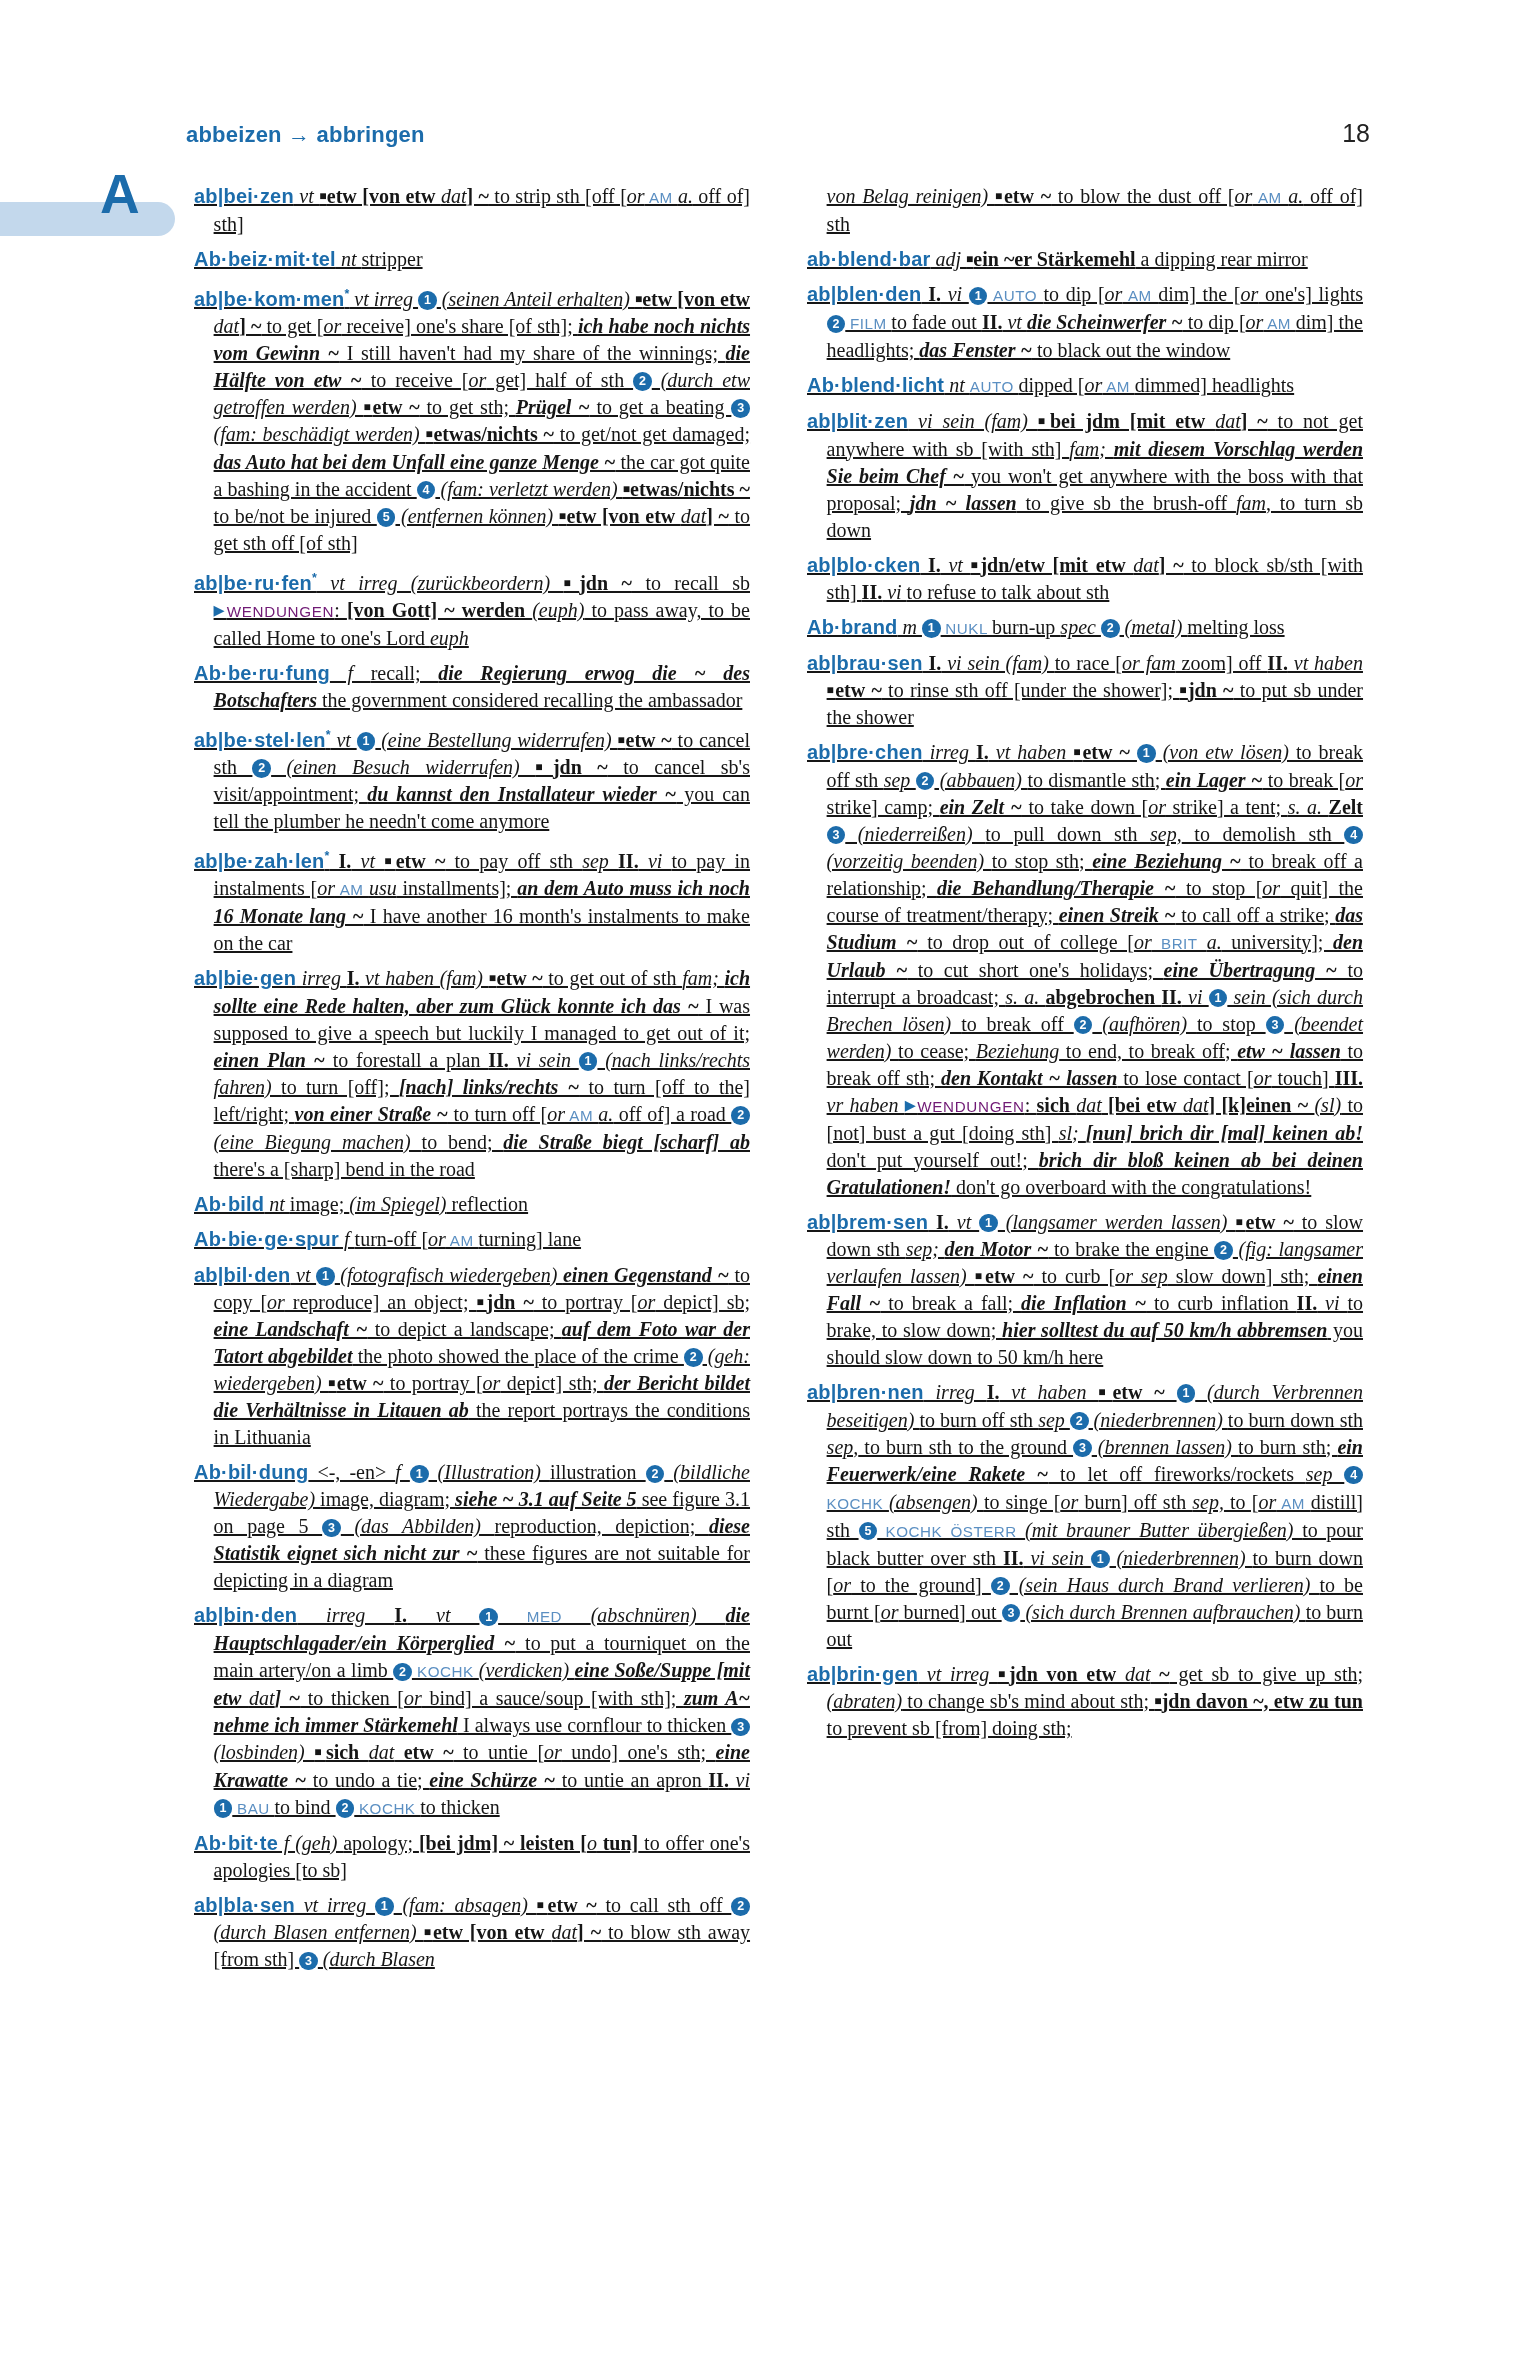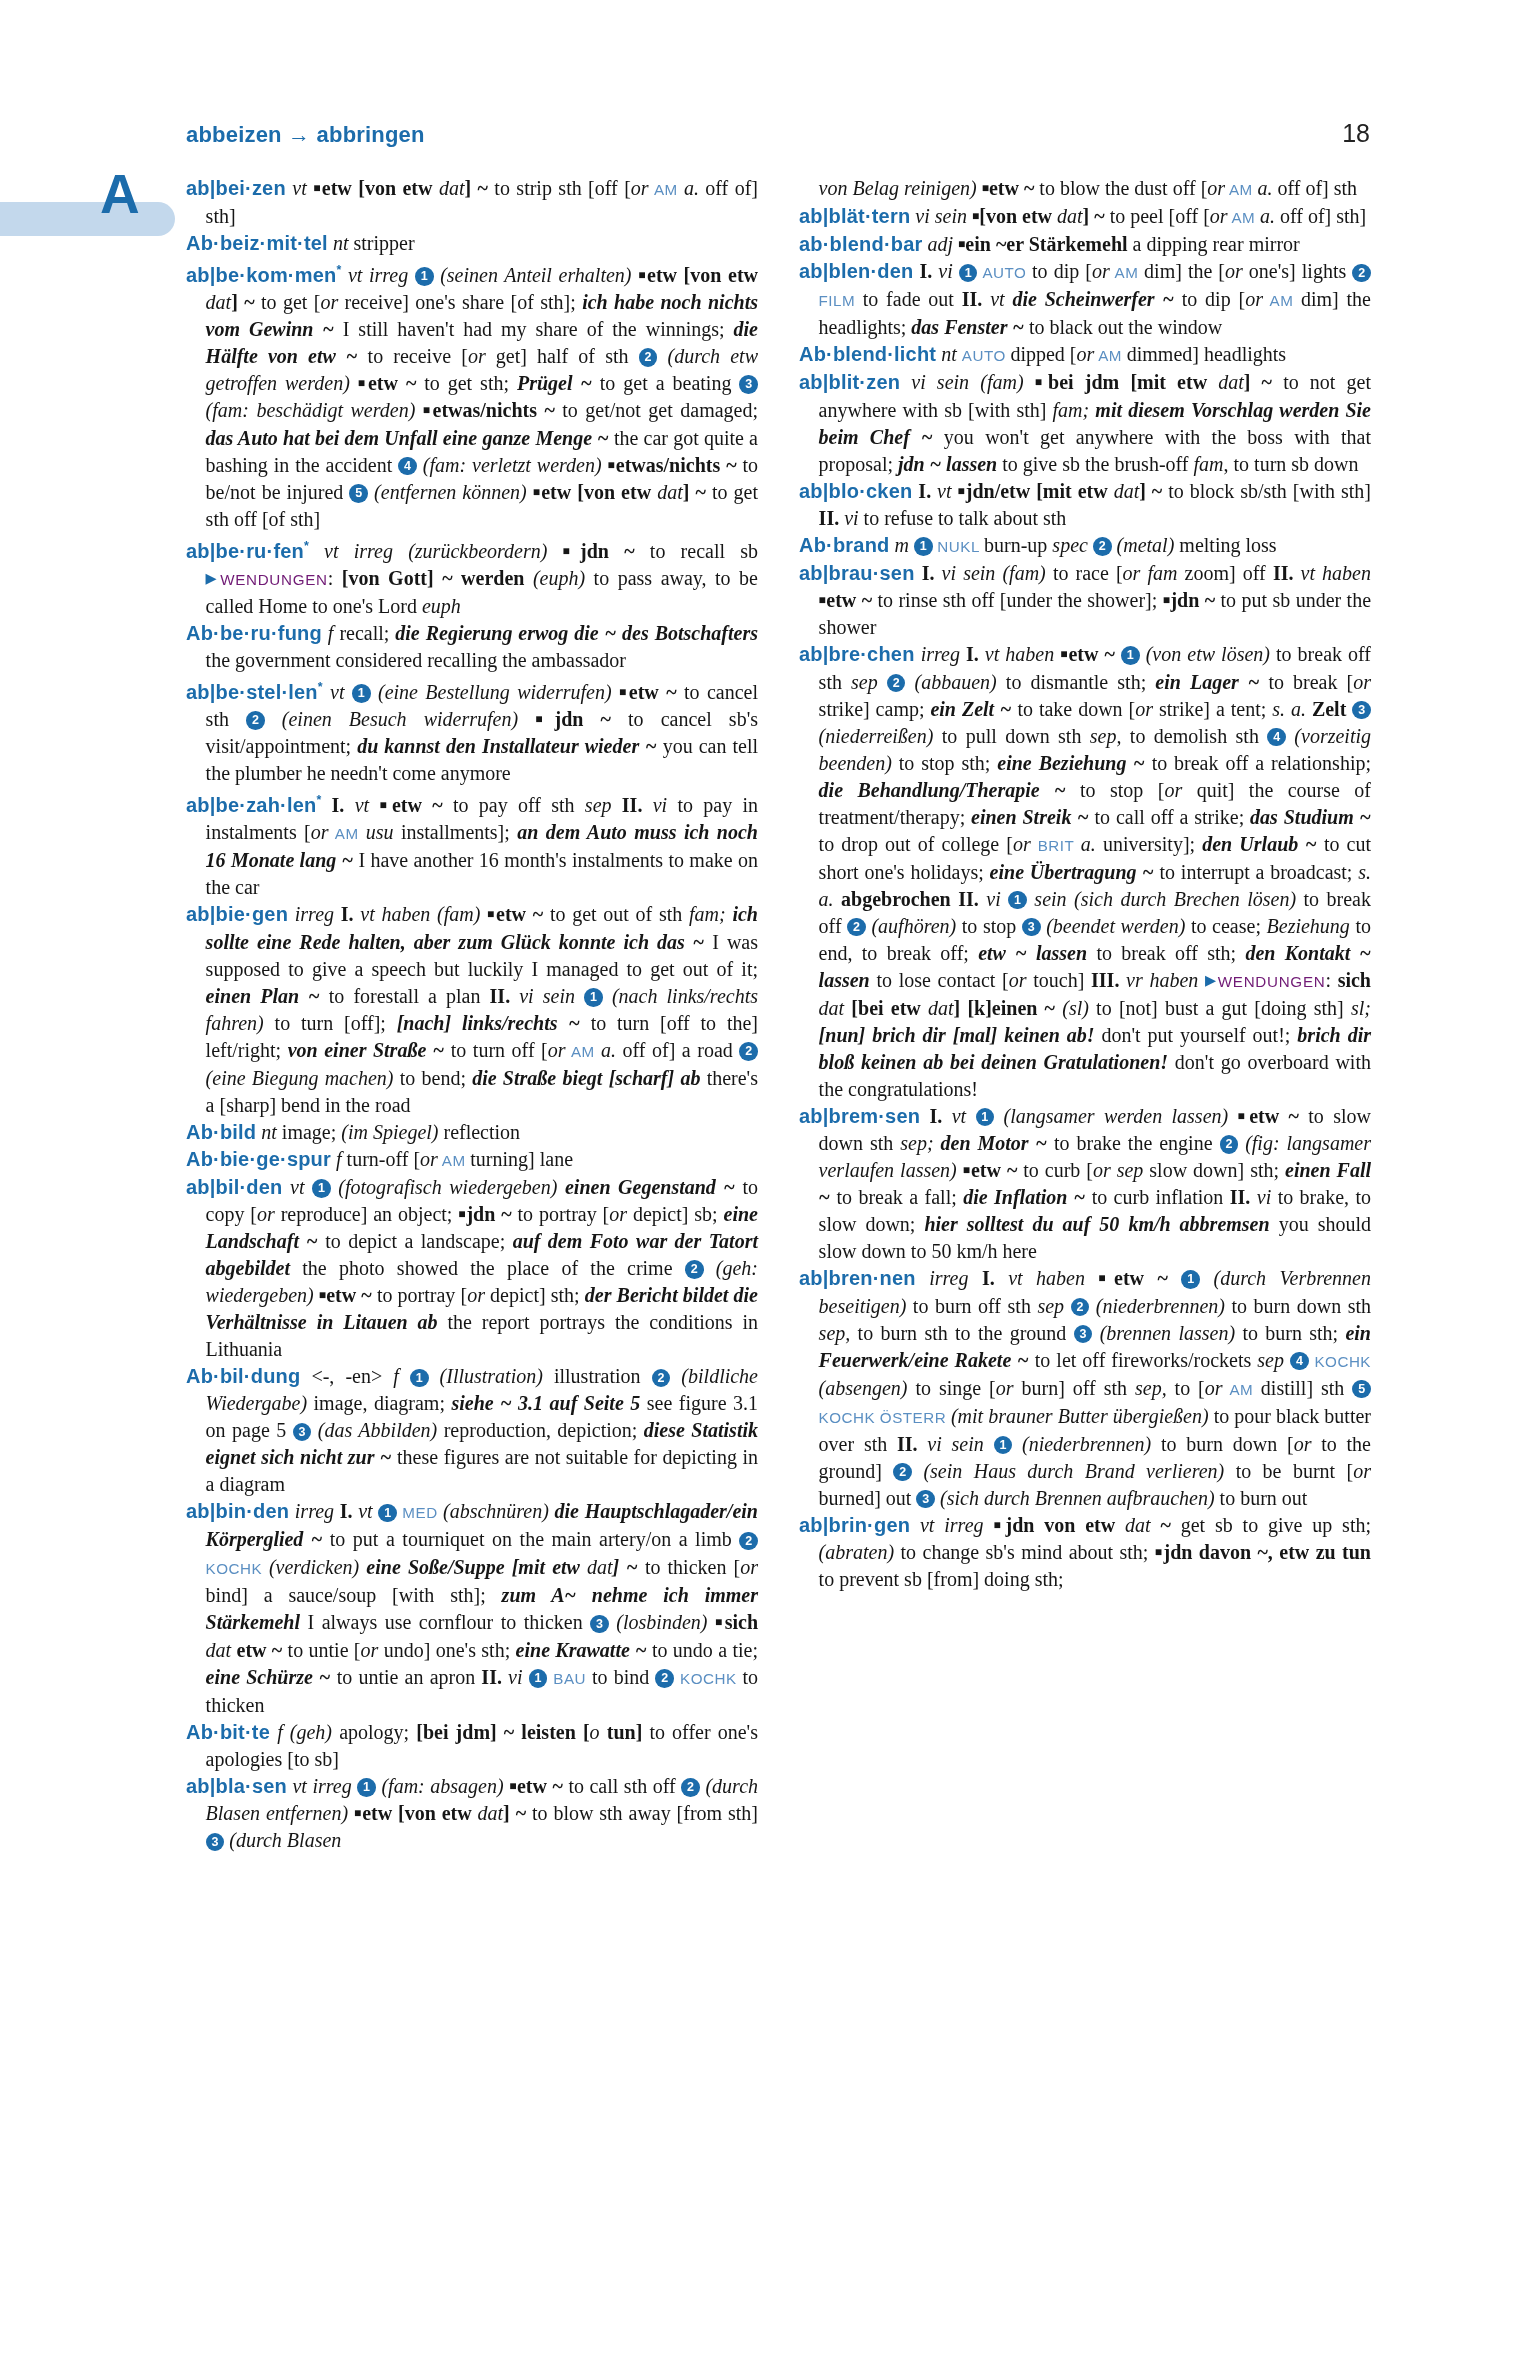--- a/index.html
+++ b/index.html
@@ -20,22 +20,22 @@
   }
   .letter{
     position:absolute;left:100px;top:167px;z-index:2;
     font-family:"Liberation Sans",sans-serif;font-weight:bold;
     font-size:55px;color:#1c6cab;line-height:1;
   }
   .col{position:absolute;top:175px;width:572px;}
   .col-left{left:186px;}
   .col-right{left:799px;}
   .entry{
-    margin:0;font-size:20px;line-height:27px;text-align:justify;
-    padding-left:19.6px;text-indent:-19.6px;
+    margin:8px;font-size:20px;line-height:27px;text-align:justify;
+    padding-left:19.6px;text-indent:-19.6px;text-decoration:underline;
   }
   .entry.cont{padding-left:19.6px;text-indent:0;}
   .hw{font-family:"Liberation Sans",sans-serif;font-weight:bold;color:#1c6cab;letter-spacing:0.2px;}
   .hw-sup{font-family:"Liberation Sans",sans-serif;font-weight:bold;color:#1c6cab;font-size:62%;vertical-align:super;}
   .it{font-style:italic;}
   .bd{font-weight:bold;}
   .bdit{font-weight:bold;font-style:italic;}
   .sc{color:#5b8fc2;font-family:"Liberation Sans",sans-serif;font-size:76%;letter-spacing:0.5px;}
   .num{
     display:inline-block;width:18.7px;height:18.7px;border-radius:50%;
@@ -70,21 +70,20 @@
     <p class="entry"><span class="hw">Ab·bild</span><span class="it"> nt </span>image; <span class="it">(im Spiegel)</span> reflection</p>
     <p class="entry"><span class="hw">Ab·bie·ge·spur</span><span class="it"> f </span>turn-off [<span class="it">or</span><span class="sc"> AM </span>turning] lane</p>
     <p class="entry"><span class="hw">ab|bil·den</span><span class="it"> vt </span><span class="num">1</span><span class="it"> (fotografisch wiedergeben) </span><span class="bdit">einen Gegenstand ~</span> to copy [<span class="it">or</span> reproduce] an object; <span class="sq">■</span><span class="bd">jdn ~</span> to portray [<span class="it">or</span> depict] sb; <span class="bdit">eine Landschaft ~</span> to depict a landscape; <span class="bdit">auf dem Foto war der Tatort abgebildet</span> the photo showed the place of the crime <span class="num">2</span><span class="it"> (geh: wiedergeben) </span><span class="sq">■</span><span class="bd">etw ~</span> to portray [<span class="it">or</span> depict] sth; <span class="bdit">der Bericht bildet die Verhältnisse in Litauen ab</span> the report portrays the conditions in Lithuania</p>
     <p class="entry"><span class="hw">Ab·bil·dung</span> &lt;-, -en&gt; <span class="it">f </span><span class="num">1</span><span class="it"> (Illustration) </span>illustration <span class="num">2</span><span class="it"> (bildliche Wiedergabe) </span>image, diagram; <span class="bdit">siehe ~ 3.1 auf Seite 5</span> see figure 3.1 on page 5 <span class="num">3</span><span class="it"> (das Abbilden) </span>reproduction, depiction; <span class="bdit">diese Statistik eignet sich nicht zur ~</span> these figures are not suitable for depicting in a diagram</p>
     <p class="entry"><span class="hw">ab|bin·den</span><span class="it"> irreg </span><span class="bd">I.</span><span class="it"> vt </span><span class="num">1</span><span class="sc"> MED </span><span class="it">(abschnüren) </span><span class="bdit">die Hauptschlagader/ein Körperglied ~</span> to put a tourniquet on the main artery/on a limb <span class="num">2</span><span class="sc"> KOCHK </span><span class="it">(verdicken) </span><span class="bdit">eine Soße/Suppe [mit etw </span><span class="it">dat</span><span class="bdit">] ~</span> to thicken [<span class="it">or</span> bind] a sauce/soup [with sth]; <span class="bdit">zum A~ nehme ich immer Stärkemehl</span> I always use cornflour to thicken <span class="num">3</span><span class="it"> (losbinden) </span><span class="sq">■</span><span class="bd">sich </span><span class="it">dat</span><span class="bd"> etw ~</span> to untie [<span class="it">or</span> undo] one's sth; <span class="bdit">eine Krawatte ~</span> to undo a tie; <span class="bdit">eine Schürze ~</span> to untie an apron <span class="bd">II.</span><span class="it"> vi </span><span class="num">1</span><span class="sc"> BAU </span>to bind <span class="num">2</span><span class="sc"> KOCHK </span>to thicken</p>
     <p class="entry"><span class="hw">Ab·bit·te</span><span class="it"> f (geh) </span>apology; <span class="bd">[bei jdm] ~ leisten [</span><span class="it">o</span><span class="bd"> tun]</span> to offer one's apologies [to sb]</p>
     <p class="entry"><span class="hw">ab|bla·sen</span><span class="it"> vt irreg </span><span class="num">1</span><span class="it"> (fam: absagen) </span><span class="sq">■</span><span class="bd">etw ~</span> to call sth off <span class="num">2</span><span class="it"> (durch Blasen entfernen) </span><span class="sq">■</span><span class="bd">etw [von etw </span><span class="it">dat</span><span class="bd">] ~</span> to blow sth away [from sth] <span class="num">3</span><span class="it"> (durch Blasen</span></p>
   </div>
 <div class="col col-right" id="col-right">
     <p class="entry cont"><span class="it">von Belag reinigen) </span><span class="sq">■</span><span class="bd">etw ~</span> to blow the dust off [<span class="it">or</span><span class="sc"> AM </span><span class="it">a.</span> off of] sth</p>
-    <p class="entry"><span class="hw">ab|blät·tern</span><span class="it"> vi sein </span><span class="sq">■</span><span class="bd">[von etw </span><span class="it">dat</span><span class="bd">] ~</span> to peel [off [<span class="it">or</span><span class="sc"> AM </span><span class="it">a.</span> off of] sth]</p>
     <p class="entry"><span class="hw">ab·blend·bar</span><span class="it"> adj </span><span class="sq">■</span><span class="bd">ein ~er Stärkemehl</span> a dipping rear mirror</p>
     <p class="entry"><span class="hw">ab|blen·den</span><span class="bd"> I.</span><span class="it"> vi </span><span class="num">1</span><span class="sc"> AUTO </span>to dip [<span class="it">or</span><span class="sc"> AM </span>dim] the [<span class="it">or</span> one's] lights <span class="num">2</span><span class="sc"> FILM </span>to fade out <span class="bd">II.</span><span class="it"> vt </span><span class="bdit">die Scheinwerfer ~</span> to dip [<span class="it">or</span><span class="sc"> AM </span>dim] the headlights; <span class="bdit">das Fenster ~</span> to black out the window</p>
     <p class="entry"><span class="hw">Ab·blend·licht</span><span class="it"> nt </span><span class="sc">AUTO </span>dipped [<span class="it">or</span><span class="sc"> AM </span>dimmed] headlights</p>
     <p class="entry"><span class="hw">ab|blit·zen</span><span class="it"> vi sein (fam) </span><span class="sq">■</span><span class="bd">bei jdm [mit etw </span><span class="it">dat</span><span class="bd">] ~</span> to not get anywhere with sb [with sth] <span class="it">fam; </span><span class="bdit">mit diesem Vorschlag werden Sie beim Chef ~</span> you won't get anywhere with the boss with that proposal; <span class="bdit">jdn ~ lassen</span> to give sb the brush-off <span class="it">fam</span>, to turn sb down</p>
     <p class="entry"><span class="hw">ab|blo·cken</span><span class="bd"> I.</span><span class="it"> vt </span><span class="sq">■</span><span class="bd">jdn/etw [mit etw </span><span class="it">dat</span><span class="bd">] ~</span> to block sb/sth [with sth] <span class="bd">II.</span><span class="it"> vi </span>to refuse to talk about sth</p>
     <p class="entry"><span class="hw">Ab·brand</span><span class="it"> m </span><span class="num">1</span><span class="sc"> NUKL </span>burn-up <span class="it">spec </span><span class="num">2</span><span class="it"> (metal) </span>melting loss</p>
     <p class="entry"><span class="hw">ab|brau·sen</span><span class="bd"> I.</span><span class="it"> vi sein (fam) </span>to race [<span class="it">or fam</span> zoom] off <span class="bd">II.</span><span class="it"> vt haben </span><span class="sq">■</span><span class="bd">etw ~</span> to rinse sth off [under the shower]; <span class="sq">■</span><span class="bd">jdn ~</span> to put sb under the shower</p>
     <p class="entry"><span class="hw">ab|bre·chen</span><span class="it"> irreg </span><span class="bd">I.</span><span class="it"> vt haben </span><span class="sq">■</span><span class="bd">etw ~ </span><span class="num">1</span><span class="it"> (von etw lösen) </span>to break off sth <span class="it">sep </span><span class="num">2</span><span class="it"> (abbauen) </span>to dismantle sth; <span class="bdit">ein Lager ~</span> to break [<span class="it">or</span> strike] camp; <span class="bdit">ein Zelt ~</span> to take down [<span class="it">or</span> strike] a tent; <span class="it">s. a. </span><span class="bd">Zelt </span><span class="num">3</span><span class="it"> (niederreißen) </span>to pull down sth <span class="it">sep,</span> to demolish sth <span class="num">4</span><span class="it"> (vorzeitig beenden) </span>to stop sth; <span class="bdit">eine Beziehung ~</span> to break off a relationship; <span class="bdit">die Behandlung/Therapie ~</span> to stop [<span class="it">or</span> quit] the course of treatment/therapy; <span class="bdit">einen Streik ~</span> to call off a strike; <span class="bdit">das Studium ~</span> to drop out of college [<span class="it">or</span><span class="sc"> BRIT </span><span class="it">a.</span> university]; <span class="bdit">den Urlaub ~</span> to cut short one's holidays; <span class="bdit">eine Übertragung ~</span> to interrupt a broadcast; <span class="it">s. a. </span><span class="bd">abgebrochen </span><span class="bd">II.</span><span class="it"> vi </span><span class="num">1</span><span class="it"> sein (sich durch Brechen lösen) </span>to break off <span class="num">2</span><span class="it"> (aufhören) </span>to stop <span class="num">3</span><span class="it"> (beendet werden) </span>to cease; <span class="it">Beziehung</span> to end, to break off; <span class="bdit">etw ~ lassen</span> to break off sth; <span class="bdit">den Kontakt ~ lassen</span> to lose contact [<span class="it">or</span> touch] <span class="bd">III.</span><span class="it"> vr haben </span><span class="tri">▶</span><span class="wend">Wendungen</span>: <span class="bd">sich </span><span class="it">dat</span><span class="bd"> [bei etw </span><span class="it">dat</span><span class="bd">] [k]einen ~ </span><span class="it">(sl)</span> to [not] bust a gut [doing sth] <span class="it">sl; </span><span class="bdit">[nun] brich dir [mal] keinen ab!</span> don't put yourself out!; <span class="bdit">brich dir bloß keinen ab bei deinen Gratulationen!</span> don't go overboard with the congratulations!</p>
     <p class="entry"><span class="hw">ab|brem·sen</span><span class="bd"> I.</span><span class="it"> vt </span><span class="num">1</span><span class="it"> (langsamer werden lassen) </span><span class="sq">■</span><span class="bd">etw ~</span> to slow down sth <span class="it">sep; </span><span class="bdit">den Motor ~</span> to brake the engine <span class="num">2</span><span class="it"> (fig: langsamer verlaufen lassen) </span><span class="sq">■</span><span class="bd">etw ~</span> to curb [<span class="it">or sep</span> slow down] sth; <span class="bdit">einen Fall ~</span> to break a fall; <span class="bdit">die Inflation ~</span> to curb inflation <span class="bd">II.</span><span class="it"> vi </span>to brake, to slow down; <span class="bdit">hier solltest du auf 50 km/h abbremsen</span> you should slow down to 50 km/h here</p>
     <p class="entry"><span class="hw">ab|bren·nen</span><span class="it"> irreg </span><span class="bd">I.</span><span class="it"> vt haben </span><span class="sq">■</span><span class="bd">etw ~ </span><span class="num">1</span><span class="it"> (durch Verbrennen beseitigen) </span>to burn off sth <span class="it">sep </span><span class="num">2</span><span class="it"> (niederbrennen) </span>to burn down sth <span class="it">sep,</span> to burn sth to the ground <span class="num">3</span><span class="it"> (brennen lassen) </span>to burn sth; <span class="bdit">ein Feuerwerk/eine Rakete ~</span> to let off fireworks/rockets <span class="it">sep </span><span class="num">4</span><span class="sc"> KOCHK </span><span class="it">(absengen) </span>to singe [<span class="it">or</span> burn] off sth <span class="it">sep,</span> to [<span class="it">or</span><span class="sc"> AM </span>distill] sth <span class="num">5</span><span class="sc"> KOCHK ÖSTERR </span><span class="it">(mit brauner Butter übergießen) </span>to pour black butter over sth <span class="bd">II.</span><span class="it"> vi sein </span><span class="num">1</span><span class="it"> (niederbrennen) </span>to burn down [<span class="it">or</span> to the ground] <span class="num">2</span><span class="it"> (sein Haus durch Brand verlieren) </span>to be burnt [<span class="it">or</span> burned] out <span class="num">3</span><span class="it"> (sich durch Brennen aufbrauchen) </span>to burn out</p>

